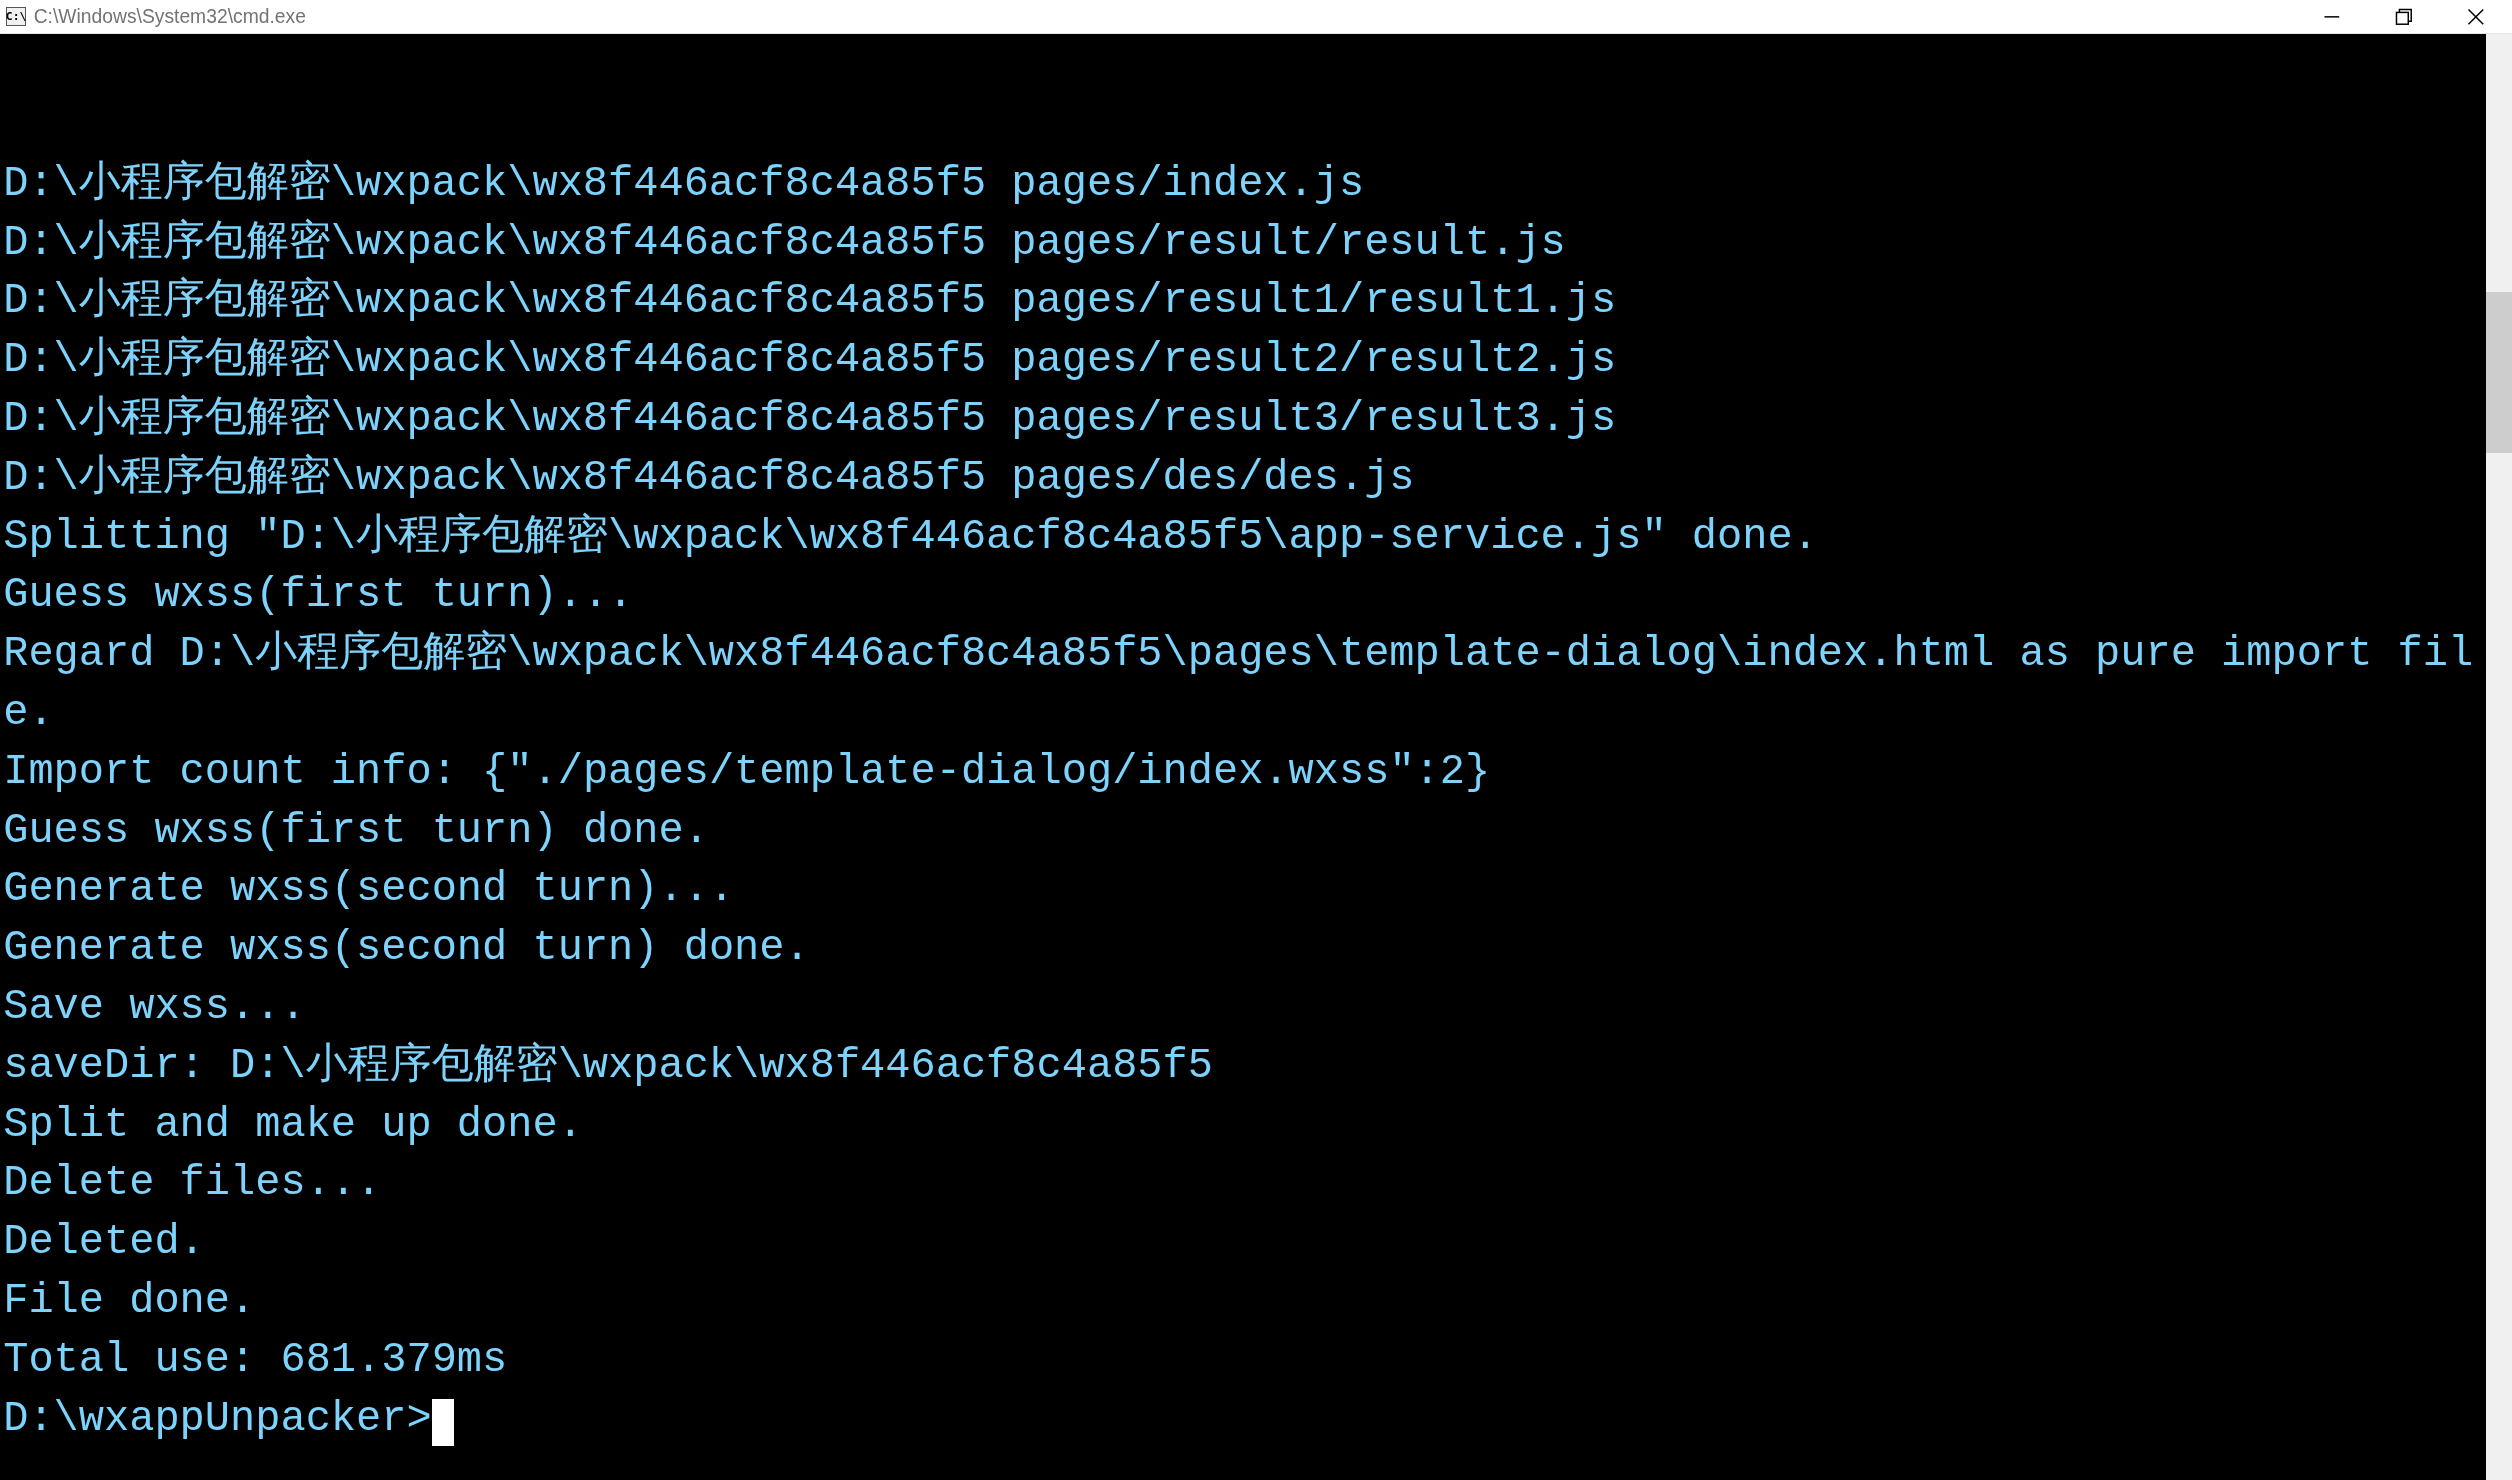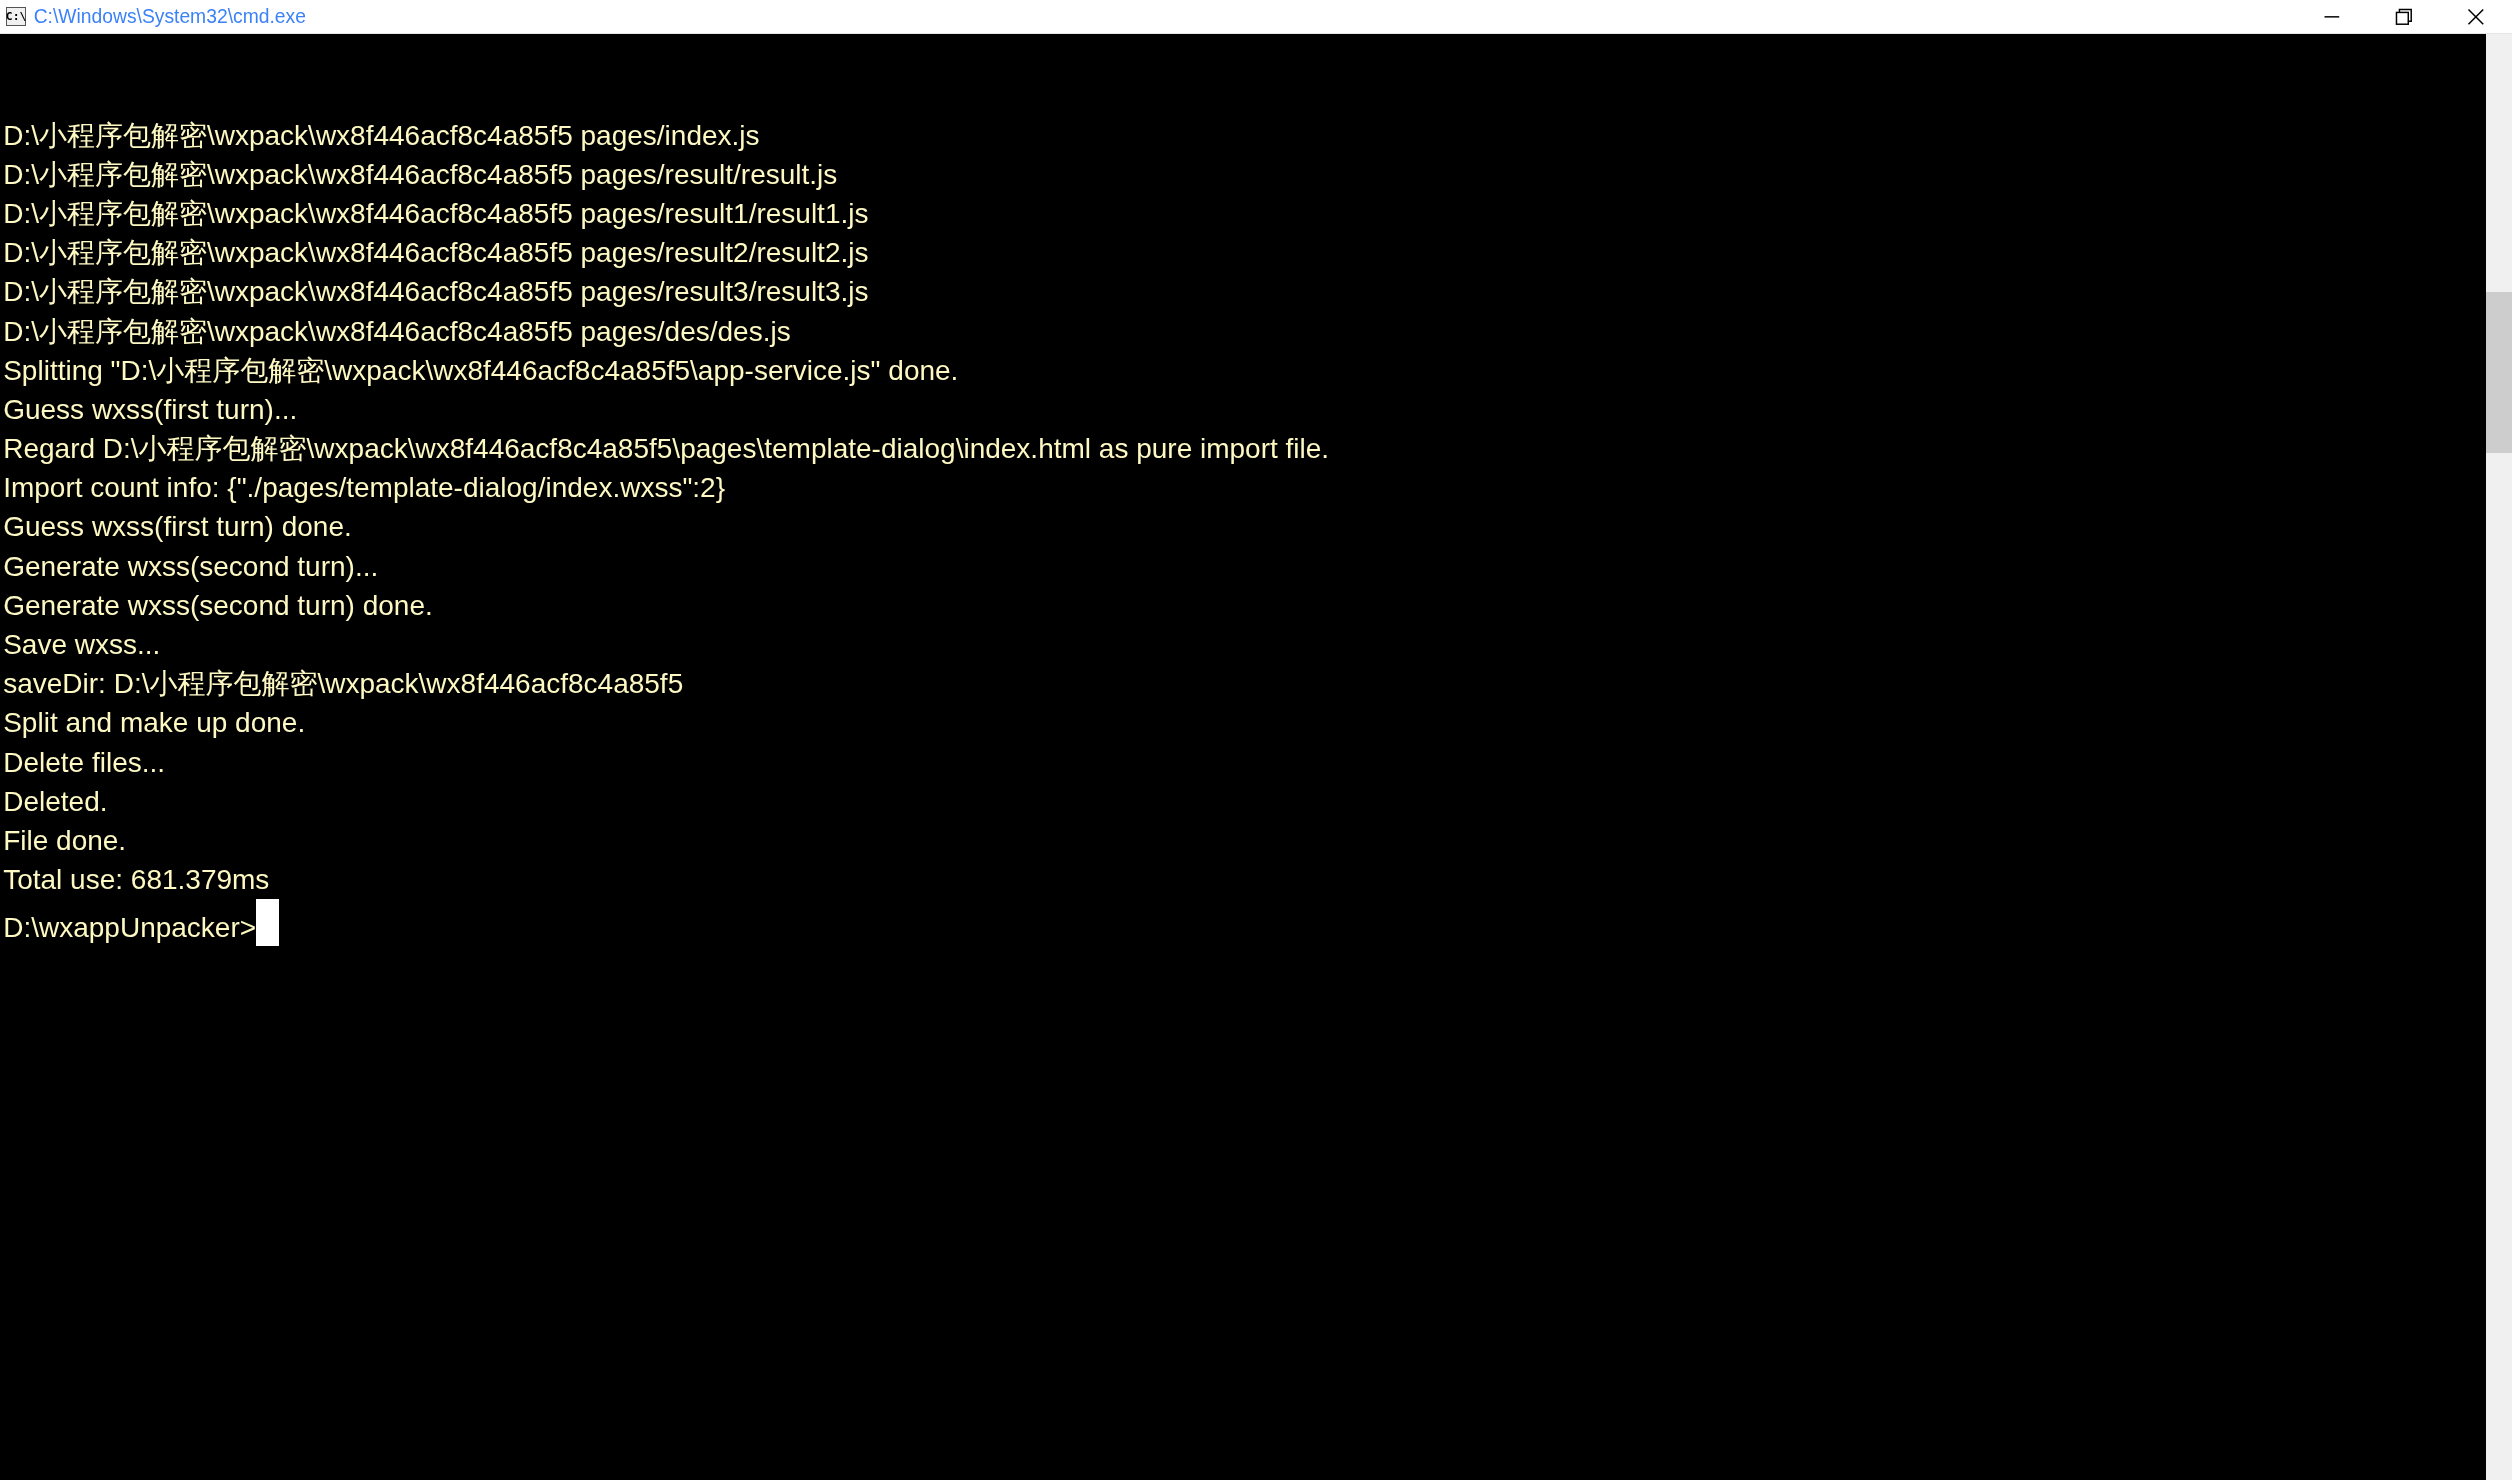--- a/index.html
+++ b/index.html
@@ -38,21 +38,21 @@
       font-size: 11.3px;
       font-family: Consolas, monospace;
       font-weight: bold;
       color: #000;
       border: 0.8px solid #555;
       background: #f0f0f0;
     }
     
     .titlebar-title {
       font-size: 19.3px;
-      color: #3b82f6;
+      color: #737373;
       flex: 1;
       font-family: "Segoe UI", Tahoma, sans-serif;
     }
     
     .titlebar-controls {
       display: flex;
       height: 100%;
     }
     
     .titlebar-button {
@@ -73,23 +73,23 @@
     
     .terminal-area {
       flex: 1;
       display: flex;
       overflow: hidden;
     }
     
     .terminal {
       flex: 1;
       background: #000000;
-      color: #fef9c3;
-      font-family: Liberation Sans, sans-serif;
-      font-size: 28px;
+      color: #7dd3fc;
+      font-family: Liberation Mono, monospace;
+      font-size: 42px;
       line-height: 1.4;
       padding: 3.2px 3.2px;
       white-space: pre-wrap;
       word-break: break-all;
       overflow: hidden;
     }
     
     .terminal-line {
       display: block;
     }

